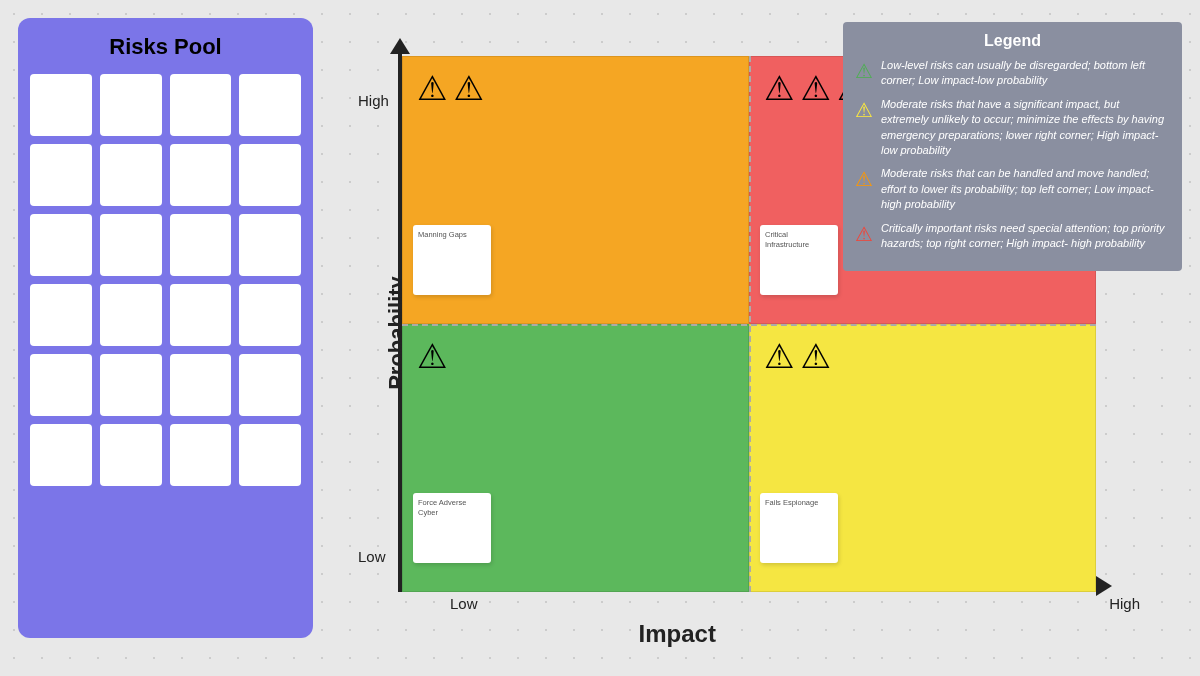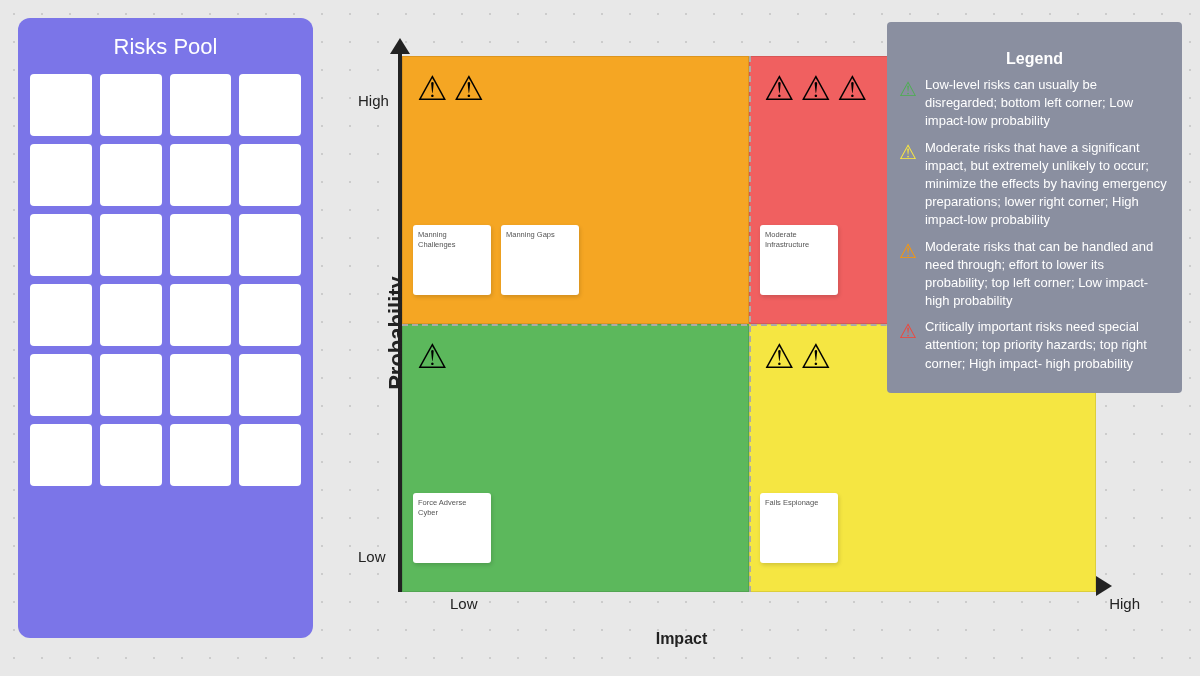--- a/index.html
+++ b/index.html
@@ -19,23 +19,23 @@
       position: absolute;
       left: 18px;
       top: 18px;
       width: 295px;
       height: 620px;
       background: #7b75e8;
       border-radius: 12px;
       padding: 16px 12px 12px 12px;
     }
     #risks-pool-title {
-      color: #ffffff;
+      color: #000000;
       font-size: 22px;
-      font-weight: normal;
+      font-weight: bold;
       text-align: center;
       margin-bottom: 14px;
     }
     .pool-grid {
       display: grid;
       grid-template-columns: repeat(4, 1fr);
       gap: 8px;
     }
     .pool-card {
       background: #fff;
@@ -222,24 +222,24 @@
       font-size: 7.5px;
       color: #555;
       line-height: 1.3;
     }
 
     
     #legend {
       position: absolute;
       right: 18px;
       top: 22px;
-      width: 295px;
+      width: 339px;
       background: #8a8fa0;
       border-radius: 4px;
-      padding: 28px 12px 12px 12px;
+      padding: 10px 12px 12px 12px;
     }
     #legend-title {
       color: #fff;
       font-weight: bold;
       font-size: 16px;
       text-align: center;
       margin-bottom: 8px;
     }
     .legend-item {
       display: flex;
@@ -250,23 +250,24 @@
     .legend-icon {
       font-size: 20px;
       flex-shrink: 0;
       margin-top: 1px;
     }
     .legend-icon.green-warn { color: #4caf50; }
     .legend-icon.yellow-warn { color: #ffeb3b; }
     .legend-icon.orange-warn { color: #ff9800; }
     .legend-icon.red-warn { color: #f44336; }
     .legend-text {
-      font-size: 13px;
+      font-size: 11px;
       color: #fff;
       line-height: 1.4;
+      font-style: italic;
     }
   </style>
 </head>
 <body>
 
 <div id="risks-pool">
   <div id="risks-pool-title">Risks Pool</div>
   <div class="pool-grid" id="pool-grid-container">
   <div class="pool-card"></div>
       <div class="pool-card"></div>
@@ -295,52 +296,49 @@
     </div>
 </div>
 
 <div id="matrix-container">
 
   <div id="y-axis"></div>
 
   <div id="x-axis"></div>
 
   <div class="axis-label-y" style="position:absolute;left:10px;top:290px;transform:rotate(-90deg);font-size:22px;font-weight:bold;color:#222;white-space:nowrap;">Probability</div>
-  <div class="axis-label-x" style="position:absolute;bottom:2px;left:336px;font-size:16px;font-weight:bold;color:#222;">Impact</div>
+  <div class="axis-label-x" style="position:absolute;bottom:2px;left:324px;font-size:24px;font-weight:bold;color:#222;">Impact</div>
   <div class="axis-high-y">High</div>
   <div class="axis-low-y">Low</div>
   <div class="axis-low-x">Low</div>
   <div class="axis-high-x">High</div>
 
   <div id="quadrants">
 
     <div class="quadrant q-orange">
       <div class="warning-icons">
         <span class="warn-icon">⚠</span>
         <span class="warn-icon">⚠</span>
       </div>
       <div class="sticky-notes">
         <div class="sticky">
-          <span class="sticky-label">Manning Challenges</span>
-        </div>
-        <div class="sticky">
           <span class="sticky-label">Manning Gaps</span>
         </div>
       </div>
     </div>
 
     <div class="quadrant q-red">
       <div class="warning-icons">
         <span class="warn-icon">⚠</span>
         <span class="warn-icon">⚠</span>
         <span class="warn-icon">⚠</span>
       </div>
       <div class="sticky-notes">
         <div class="sticky">
-          <span class="sticky-label">Moderate Infrastructure</span>
+          <span class="sticky-label">Critical Infrastructure</span>
         </div>
       </div>
     </div>
 
     <div class="quadrant q-green">
       <div class="warning-icons">
         <span class="warn-icon">⚠</span>
       </div>
       <div class="sticky-notes">
         <div class="sticky">
@@ -371,19 +369,19 @@
   <div class="legend-item">
     <span class="legend-icon green-warn">⚠</span>
     <span class="legend-text">Low-level risks can usually be disregarded; bottom left corner; Low impact-low probability</span>
   </div>
   <div class="legend-item">
     <span class="legend-icon yellow-warn">⚠</span>
     <span class="legend-text">Moderate risks that have a significant impact, but extremely unlikely to occur; minimize the effects by having emergency preparations; lower right corner; High impact-low probability</span>
   </div>
   <div class="legend-item">
     <span class="legend-icon orange-warn">⚠</span>
-    <span class="legend-text">Moderate risks that can be handled and need through; effort to lower its probability; top left corner; Low impact-high probability</span>
+    <span class="legend-text">Moderate risks that can be handled and move handled; effort to lower its probability; top left corner; Low impact-high probability</span>
   </div>
   <div class="legend-item">
     <span class="legend-icon red-warn">⚠</span>
     <span class="legend-text">Critically important risks need special attention; top priority hazards; top right corner; High impact- high probability</span>
   </div>
 </div>
 
 </body></html>

